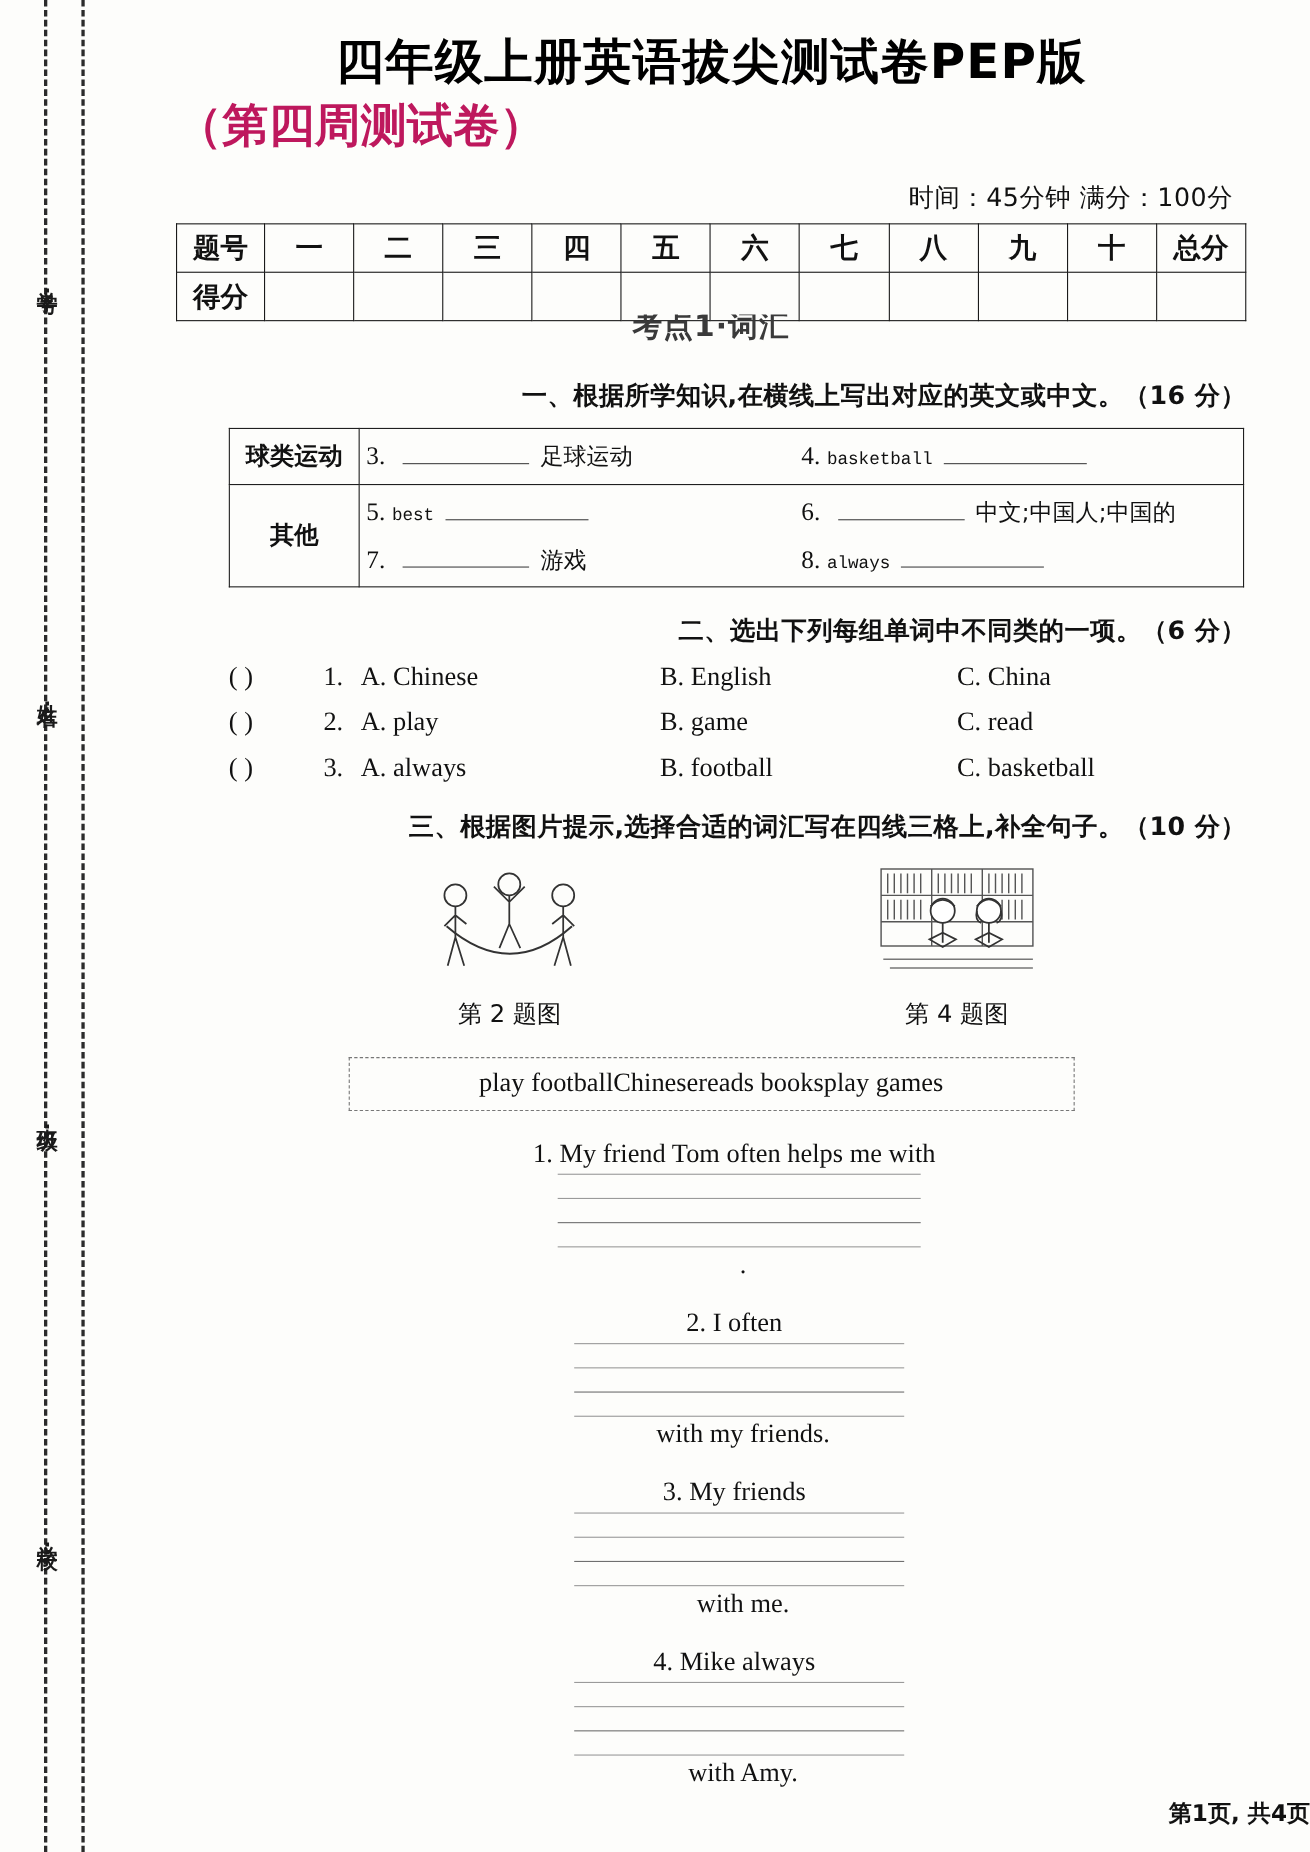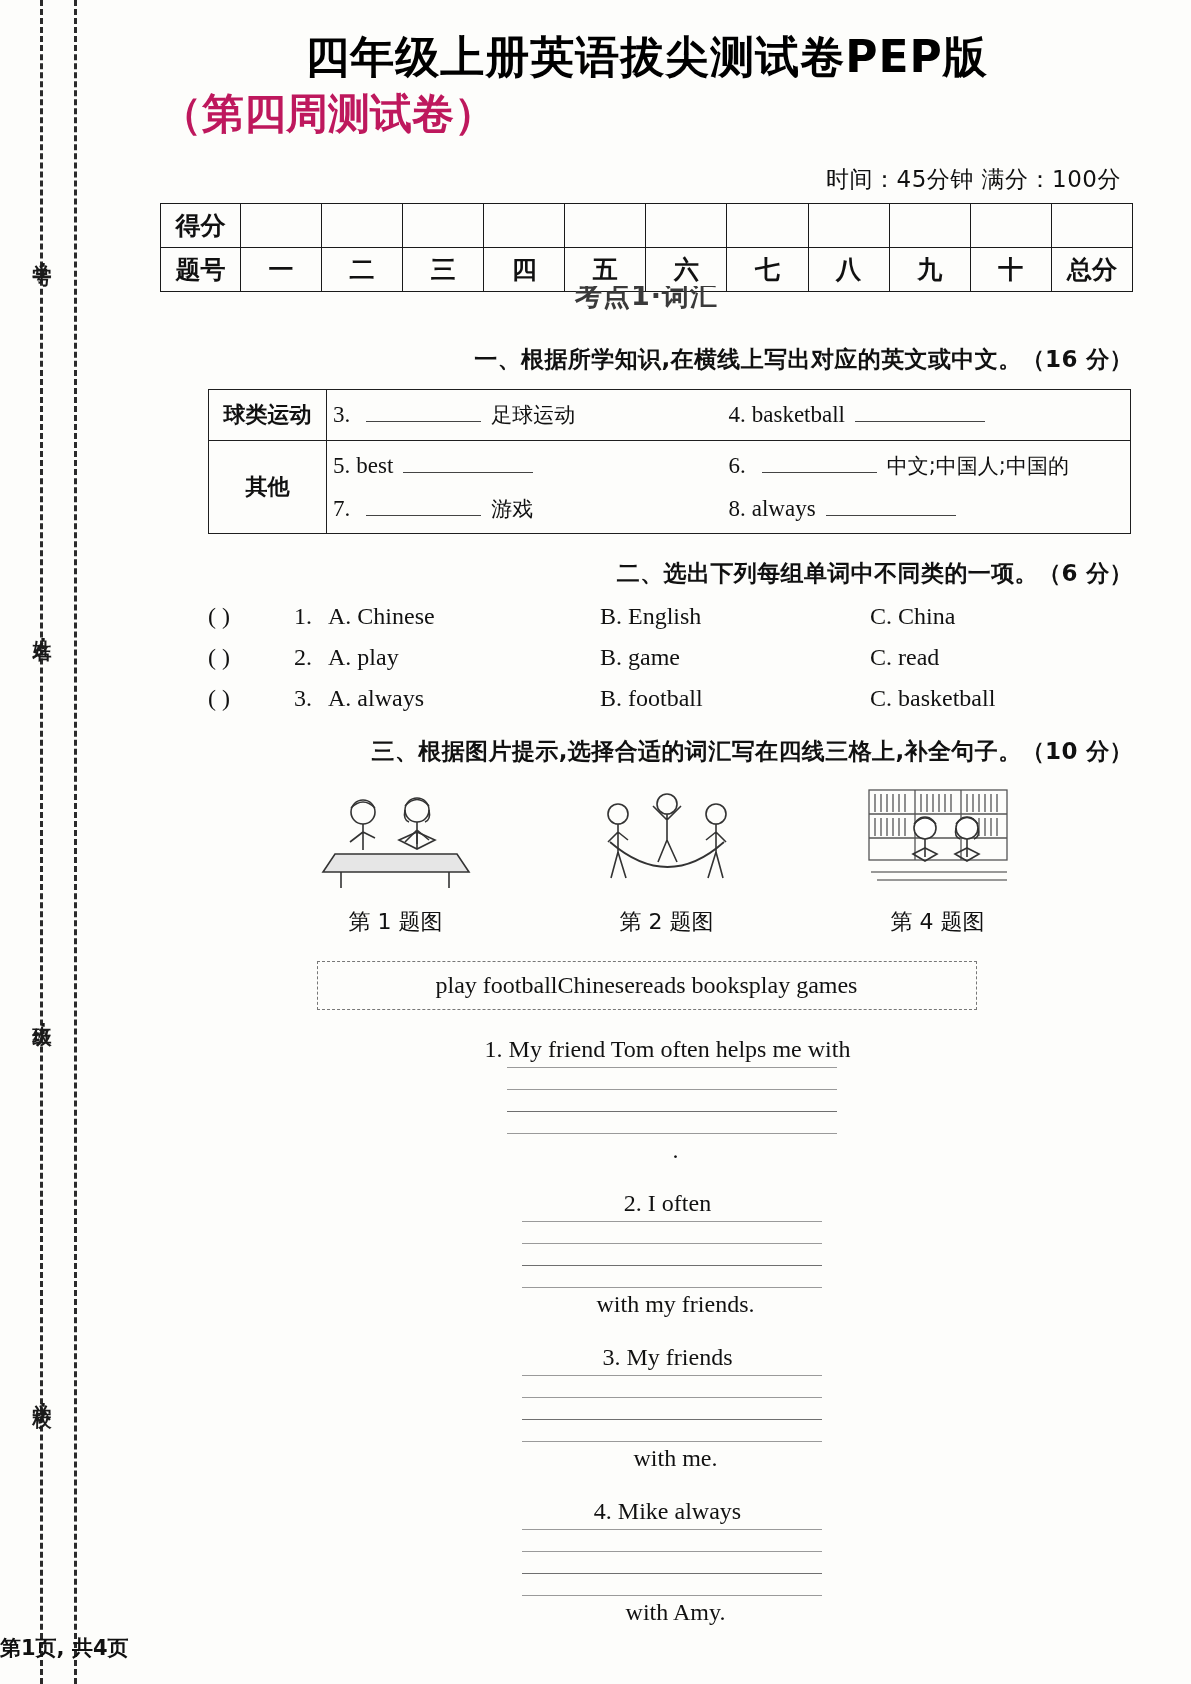--- a/index.html
+++ b/index.html
@@ -133,21 +133,21 @@
     width:118px;
     text-align:center;
     font-family:"DejaVu Sans", sans-serif;
     font-weight:bold;
     font-size:22px;
   }
   .vrow{ display:flex; align-items:baseline; }
   .vitem{ display:flex; align-items:baseline; white-space:nowrap; }
   .vitem.half{ width:50%; }
   .num{ font-family:"Liberation Serif",serif; font-size:23px; margin-right:6px; }
-  .en{ font-family:Liberation Serif, serif; font-size:23px; }
+  .en{ font-family:Liberation Mono, monospace; font-size:16px; }
   .cn{ font-family:"DejaVu Sans", sans-serif; font-size:21px; }
   .blank{
     display:inline-block;
     border-bottom:1.4px solid #444;
     height:22px;
     margin:0 10px;
   }
   .b-sm{ width:115px; }
   .b-md{ width:130px; }
 
@@ -219,21 +219,21 @@
     border-top:1px solid #9a9a9a;
   }
   .grid4 .ln.l0{ top:4px; }
   .grid4 .ln.l1{ top:26px; }
   .grid4 .ln.l2{ top:48px; border-top:1.3px solid #6f6f6f; }
   .grid4 .ln.l3{ top:70px; }
 
   .footer{
     position:absolute;
     bottom:22px; left:0; right:0;
-    text-align:left;
+    text-align:right;
     font-family:"DejaVu Sans", sans-serif;
     font-weight:bold;
     font-size:21px;
   }
 </style>
 </head>
 <body>
 
 <div class="margin-strip">
   <div class="dash-line outer"></div>
@@ -246,47 +246,47 @@
 
 <div class="page">
 
   <div class="title">四年级上册英语拔尖测试卷PEP版</div>
   <div class="subtitle">（第四周测试卷）</div>
   <div class="meta-line">时间：45分钟  满分：100分</div>
 
   <table class="score">
     <tbody>
         <tr>
-      <td class="hd">得分</td>
-      <td></td>
-      <td></td>
-      <td></td>
-      <td></td>
-      <td></td>
-      <td></td>
-      <td></td>
-      <td></td>
-      <td></td>
-      <td></td>
-      <td></td>
-    </tr>
-    <tr>
       <td class="hd">题号</td>
       <td>一</td>
       <td>二</td>
       <td>三</td>
       <td>四</td>
       <td>五</td>
       <td>六</td>
       <td>七</td>
       <td>八</td>
       <td>九</td>
       <td>十</td>
       <td>总分</td>
     </tr>
+    <tr>
+      <td class="hd">得分</td>
+      <td></td>
+      <td></td>
+      <td></td>
+      <td></td>
+      <td></td>
+      <td></td>
+      <td></td>
+      <td></td>
+      <td></td>
+      <td></td>
+      <td></td>
+    </tr>
   </tbody>
     </table>
 
   <div class="kaodian">
     <span>考点1·词汇</span>
   </div>
 
   <div class="sec-head">一、根据所学知识,在横线上写出对应的英文或中文。（16 分）</div>
 
   <table class="vocab">
@@ -361,43 +361,20 @@
     <span class="qn">3.</span>
     <span class="opt a">A. always</span>
     <span class="opt b">B. football</span>
     <span class="opt">C. basketball</span>
   </div>
 
   <div class="sec-head">三、根据图片提示,选择合适的词汇写在四线三格上,补全句子。（10 分）</div>
 
   <div class="pics">
 
-    <div class="pic-cell">
-      <div class="pic-box">
-        <svg width="150" height="105" viewBox="0 0 150 105">
-          <g fill="none" stroke="#333" stroke-width="1.6">
-            <circle cx="42" cy="24" r="12"></circle>
-            <path d="M30 20 q12 -12 24 0"></path>
-            <path d="M42 36 v26 M42 44 l-13 10 M42 44 l12 6"></path>
-            <circle cx="96" cy="22" r="12"></circle>
-            <path d="M84 18 q12 -13 24 0 M84 22 q-2 10 4 12 M108 22 q2 10 -4 12"></path>
-            <path d="M96 34 v22 M96 42 l-12 12 M96 42 l12 10"></path>
-            <path d="M78 52 l18 -8 18 8 -18 9 z"></path>
-            <path d="M96 44 v17"></path>
-          </g>
-          <g fill="#e6e6e6" stroke="#333" stroke-width="1.6">
-            <path d="M14 66 h122 l12 18 H2 z"></path>
-          </g>
-          <g fill="none" stroke="#333" stroke-width="1.6">
-            <path d="M20 84 v16 M128 84 v16"></path>
-          </g>
-        </svg>
-      </div>
-      <div class="cap">第 1 题图</div>
-    </div>
 
     <div class="pic-cell">
       <div class="pic-box">
         <svg width="150" height="105" viewBox="0 0 150 105">
           <g fill="none" stroke="#333" stroke-width="1.6">
             <circle cx="26" cy="26" r="10"></circle>
             <path d="M26 36 v28 M26 44 l-10 10 M26 44 l10 8 M26 64 l-7 26 M26 64 l8 26"></path>
             <circle cx="75" cy="16" r="10"></circle>
             <path d="M75 26 v26 M75 32 l-14 -14 M75 32 l14 -14 M75 52 l-9 22 M75 52 l10 22"></path>
             <circle cx="124" cy="26" r="10"></circle>

